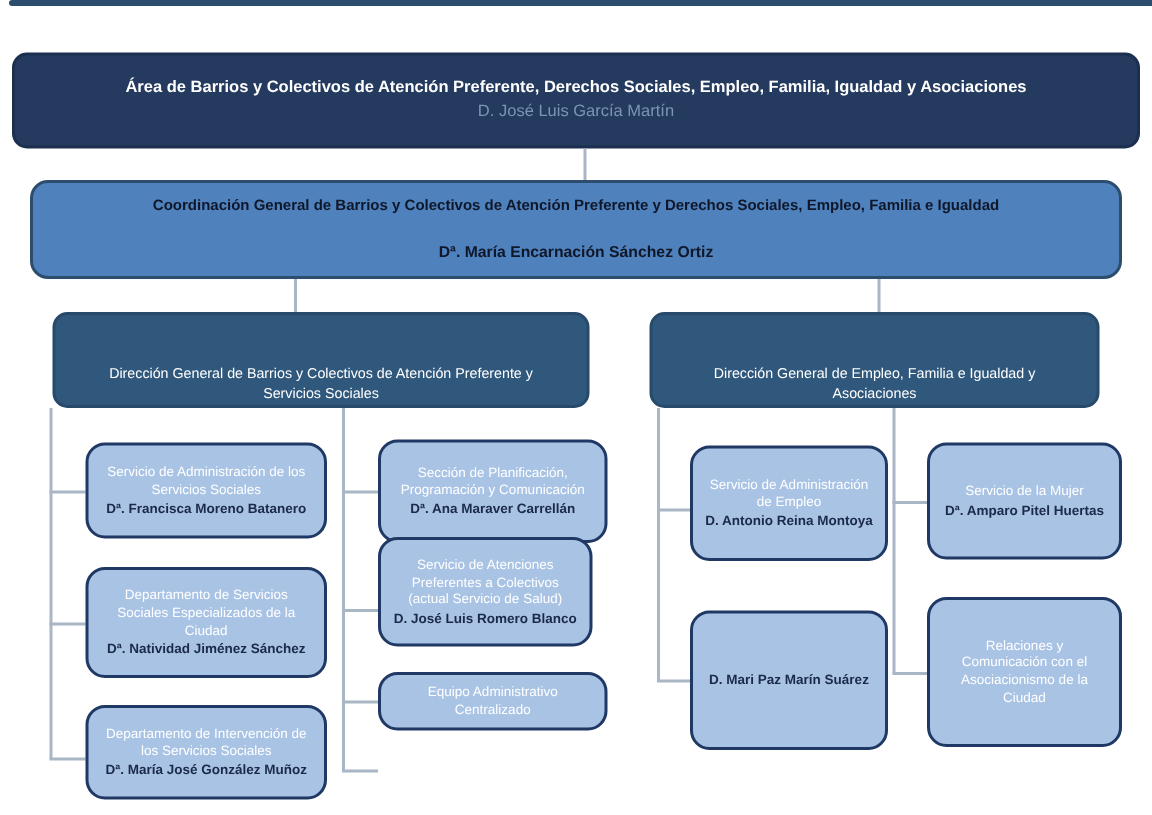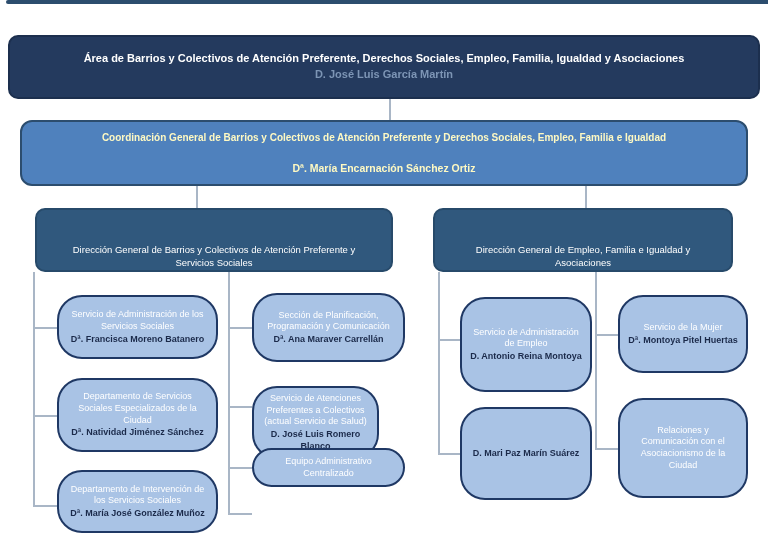--- a/index.html
+++ b/index.html
@@ -14,31 +14,31 @@
     position:relative;width:768px;height:543px;background:#fff;overflow:hidden;
     font-family:"Liberation Sans",sans-serif;
   }
   .box{position:absolute;box-sizing:border-box;display:flex;flex-direction:column;
        align-items:center;justify-content:center;text-align:center;}
   .topbar{position:absolute;left:6px;top:0;width:762px;height:4px;
           background:var(--level2-border);border-radius:3px 0 0 3px;}
   .l1{background:var(--level1-fill);border:2px solid #1c2f4e;border-radius:10px;
       color:#fff;padding:4px 14px;}
   .l1 .t{font-size:11px;font-weight:700;line-height:1.45;}
-  .l1 .n{font-size:11px;font-weight:700;color:var(--level1-name);line-height:1.45;}
+  .l1 .n{font-size:11px;font-weight:400;color:var(--level1-name);line-height:1.45;}
   .l2{background:var(--level2-fill);border:2.5px solid var(--level2-border);
-      border-radius:12px;color:#fef9c3;padding:4px 14px;gap:16px;}
+      border-radius:12px;color:#0f172a;padding:4px 14px;gap:16px;}
   .l2 .t{font-size:10px;font-weight:600;line-height:1.5;}
   .l2 .n{font-size:10.5px;font-weight:700;line-height:1.5;}
   .l3{background:var(--level3-fill);border:2px solid #274a6a;border-radius:10px;
       color:#fff;padding:5px 16px;}
   .l3 .t{font-size:9.5px;font-weight:400;line-height:1.35;margin-top:48px;}
   .l3 .n{font-size:9.5px;font-weight:700;line-height:1.5;}
   .l4{background:var(--level4-fill);border:2px solid var(--level4-border);
-      border-radius:25px;color:#fff;padding:4px 8px;}
+      border-radius:13px;color:#fff;padding:4px 8px;}
   .l4 .t{font-size:9px;font-weight:400;line-height:1.3;}
   .l4 .n{font-size:9px;font-weight:700;color:var(--level4-name);line-height:1.35;}
   .vline,.hline{position:absolute;background:var(--connector);}
   .vline{width:1.5px;}
   .hline{height:1.5px;}
 </style>
 </head>
 <body>
 
 <div id="stage">
@@ -98,37 +98,37 @@
   </div>
   <div class="box l4" style="left:57px;top:470px;width:161px;height:63px">
     <div class="t">Departamento de Intervención de los Servicios Sociales</div>
     <div class="n">Dª. María José González Muñoz</div>
   </div>
 
   <div class="box l4" style="left:252px;top:293px;width:153px;height:69px">
     <div class="t">Sección de Planificación, Programación y Comunicación</div>
     <div class="n">Dª. Ana Maraver Carrellán</div>
   </div>
-  <div class="box l4" style="left:252px;top:386px;width:127px;height:73px">
+  <div class="box l4" style="left:252px;top:358px;width:143px;height:73px">
     <div class="t">Servicio de Atenciones Preferentes a Colectivos (actual Servicio de Salud)</div>
     <div class="n">D. José Luis Romero Blanco</div>
   </div>
   <div class="box l4" style="left:252px;top:448px;width:153px;height:39px">
     <div class="t">Equipo Administrativo Centralizado</div>
   </div>
 
-  <div class="box l4" style="left:460px;top:297px;width:132px;height:95px">
+  <div class="box l4" style="left:460px;top:297px;width:132px;height:77px">
     <div class="t">Servicio de Administración de Empleo</div>
     <div class="n">D. Antonio Reina Montoya</div>
   </div>
   <div class="box l4" style="left:460px;top:407px;width:132px;height:93px">
     <div class="n">D. Mari Paz Marín Suárez</div>
   </div>
 
   <div class="box l4" style="left:618px;top:295px;width:130px;height:78px">
     <div class="t">Servicio de la Mujer</div>
-    <div class="n">Dª. Montoya Pitel Huertas</div>
+    <div class="n">Dª. Amparo Pitel Huertas</div>
   </div>
   <div class="box l4" style="left:618px;top:398px;width:130px;height:100px">
     <div class="t">Relaciones y Comunicación con el Asociacionismo de la Ciudad</div>
   </div>
 
 </div>
 
 </body></html>

